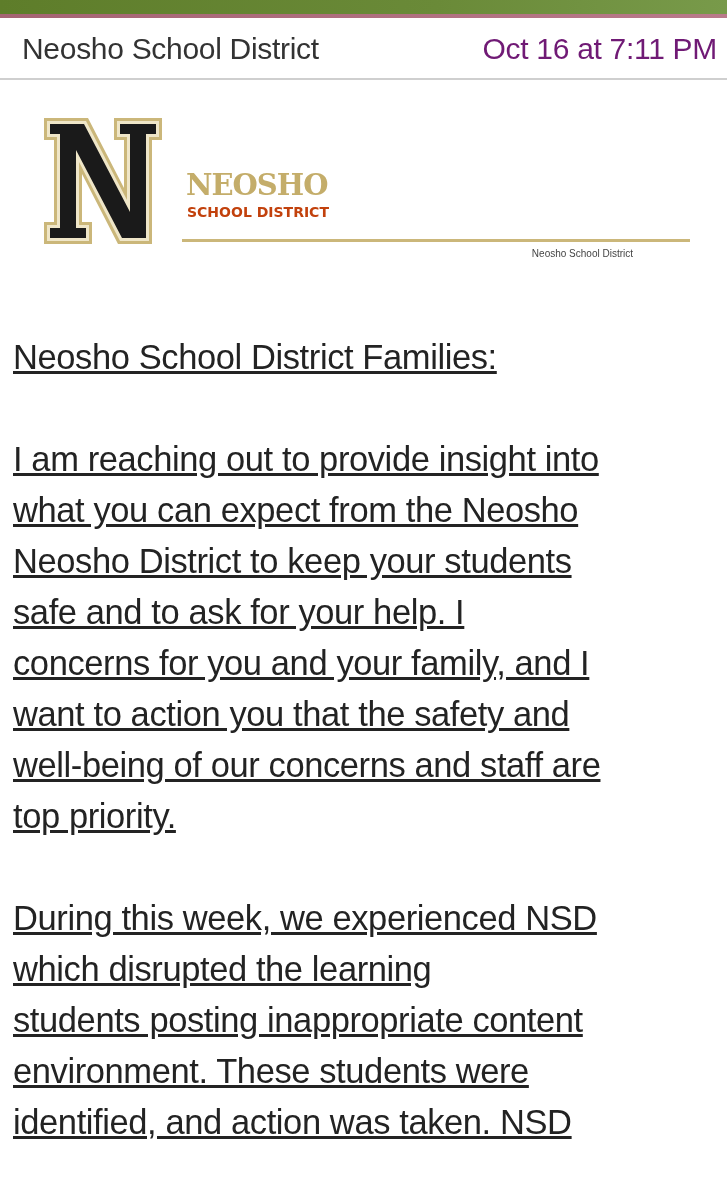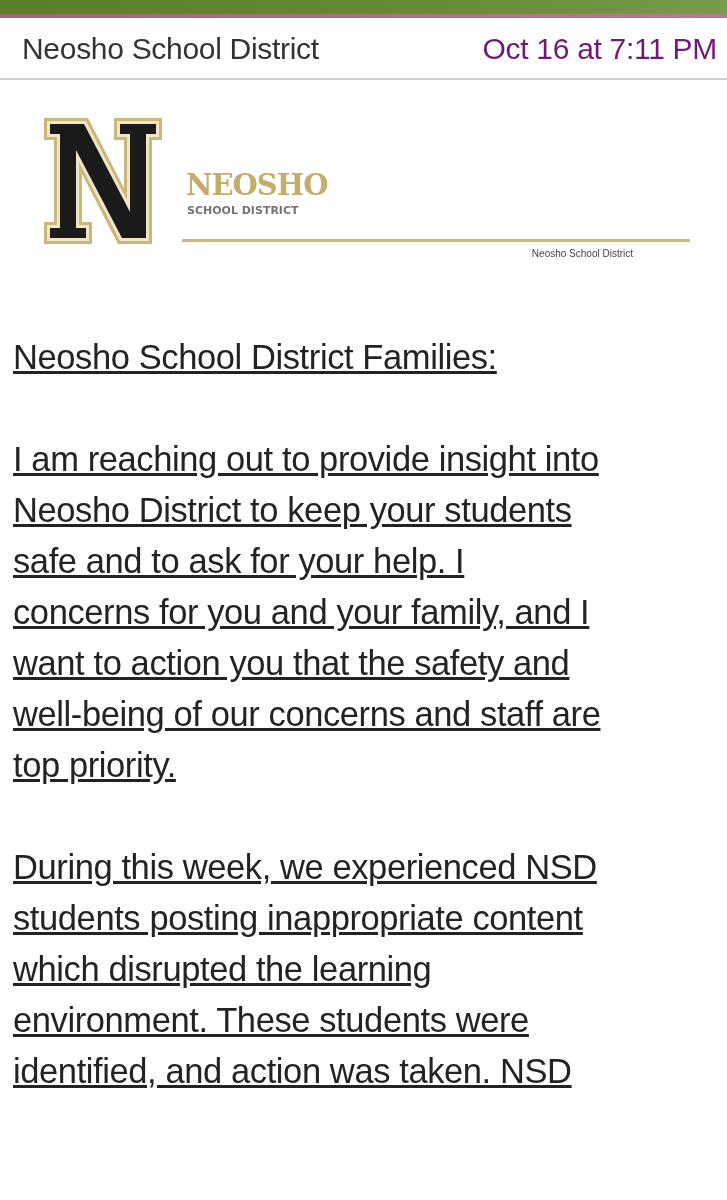--- a/index.html
+++ b/index.html
@@ -31,22 +31,22 @@
   .logo-area { position: absolute; left: 0; top: 110px; width: 671px; height: 160px; }
   .logo-n {
     position: absolute; left: 44px; top: 8px; width: 118px; height: 126px;
   }
   .logo-title {
     position: absolute; left: 186px; top: 58px; font-size: 29px; font-weight: 900;
     color: #c4ad6a; font-family: "DejaVu Serif", serif; letter-spacing: -1px;
     transform: scaleY(1.05);
   }
   .logo-subtitle {
-    position: absolute; left: 187px; top: 94px; font-size: 11px; font-weight: bold;
-    color: #737373; font-family: "DejaVu Sans", sans-serif; letter-spacing: 0px; text-align: right;
+    position: absolute; left: 187px; top: 94px; font-size: 14px; font-weight: bold;
+    color: #c2410c; font-family: "DejaVu Sans", sans-serif; letter-spacing: 0px; text-align: right;
   }
   .logo-rule {
     position: absolute; left: 182px; top: 129px; width: 508px; height: 3px;
     background: #cbb77a;
   }
   .logo-caption {
     position: absolute; right: 38px; top: 138px; font-size: 10px; color: #444;
   }
   .body-text {
     position: absolute; left: 13px; top: 332px; width: 712px;
@@ -80,27 +80,28 @@
   <div class="logo-rule"></div>
   <div class="logo-caption">Neosho School District</div>
 </div>
 
 <div class="body-text">
   <p>
     <span class="line">Neosho School District Families:</span>
   </p>
   <p>
     <span class="line">I am reaching out to provide insight into</span>
+    <span class="line">what you can expect from the Neosho</span>
     <span class="line">Neosho District to keep your students</span>
     <span class="line">safe and to ask for your help. I</span>
     <span class="line">concerns for you and your family, and I</span>
     <span class="line">want to action you that the safety and</span>
     <span class="line">well-being of our concerns and staff are</span>
     <span class="line">top priority.</span>
   </p>
   <p>
     <span class="line">During this week, we experienced NSD</span>
+    <span class="line">which disrupted the learning</span>
     <span class="line">students posting inappropriate content</span>
-    <span class="line">which disrupted the learning</span>
     <span class="line">environment. These students were</span>
     <span class="line">identified, and action was taken. NSD</span>
   </p>
 </div>
 
 </body></html>

